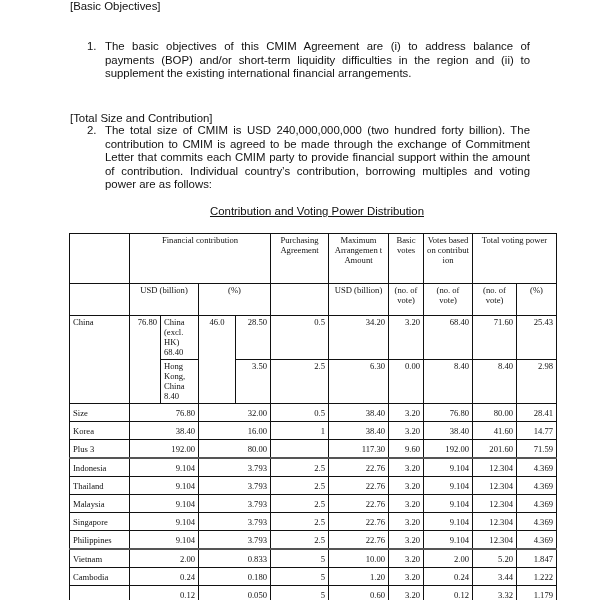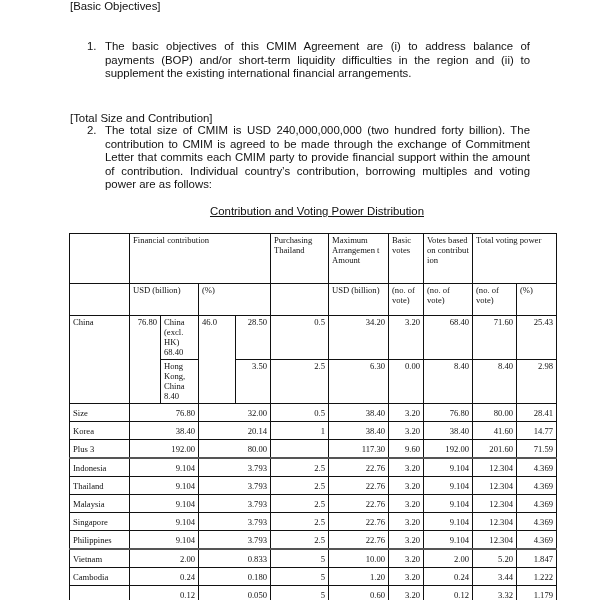--- a/index.html
+++ b/index.html
@@ -5,21 +5,21 @@
   html, body { margin:0; padding:0; background:#ffffff; }
   body { width:600px; height:600px; overflow:hidden; position:relative; color:#111; }
   .sans { font-family: "Liberation Sans", sans-serif; font-size:11.4px; line-height:13.6px; }
   .serif { font-family: "Liberation Serif", serif; font-size:8.6px; line-height:10px; }
   .heading { position:absolute; left:70px; }
   .para { position:absolute; left:105px; width:425px; text-align:justify; }
   .para .num { position:absolute; left:-18px; top:0; }
   .caption { position:absolute; left:17px; width:600px; top:205px; text-align:center; text-decoration:underline; }
   table.grid { position:absolute; left:69px; top:233px; border-collapse:collapse; table-layout:fixed; }
   table.grid td { border:1.5px solid #111; padding:1px 3px; vertical-align:top; overflow:hidden; }
-  td.c { text-align:left; vertical-align:middle; }
+  td.c { text-align:center; vertical-align:middle; }
   td.r { text-align:right; }
   td.l { text-align:left; }
   td.mid { vertical-align:middle; }
   tr.bold td { font-weight:normal; }
   tr.row td { height:15px; vertical-align:middle; }
   tr.row td.r { vertical-align:middle; }
   tr.thick td { border-bottom:2.5px solid #555; }
 </style>
 </head>
 <body>
@@ -49,21 +49,21 @@
       <col style="width:60px">
       <col style="width:35px">
       <col style="width:49px">
       <col style="width:44px">
       <col style="width:40px">
   </colgroup>
   <tbody>
       <tr style="height:50px;">
     <td></td>
     <td class="c" colspan="4">Financial contribution</td>
-    <td class="c">Purchasing Thailand</td>
+    <td class="c">Purchasing Agreement</td>
     <td class="c">Maximum Arrangemen t Amount</td>
     <td class="c">Basic votes</td>
     <td class="c">Votes based on contribut ion</td>
     <td class="c" colspan="2">Total voting power</td>
   </tr>
   <tr style="height:32px;">
     <td></td>
     <td class="c" colspan="2">USD (billion)</td>
     <td class="c" colspan="2">(%)</td>
     <td></td>
@@ -105,21 +105,21 @@
         <td class="r">0.5</td>
         <td class="r">38.40</td>
         <td class="r">3.20</td>
         <td class="r">76.80</td>
         <td class="r">80.00</td>
         <td class="r">28.41</td>
       </tr>
       <tr class="row">
         <td class="l">Korea</td>
         <td class="r" colspan="2">38.40</td>
-        <td class="r" colspan="2">20.14</td>
+        <td class="r" colspan="2">16.00</td>
         <td class="r">1</td>
         <td class="r">38.40</td>
         <td class="r">3.20</td>
         <td class="r">38.40</td>
         <td class="r">41.60</td>
         <td class="r">14.77</td>
       </tr>
       <tr class="row bold thick">
         <td class="l">Plus 3</td>
         <td class="r" colspan="2">192.00</td>

